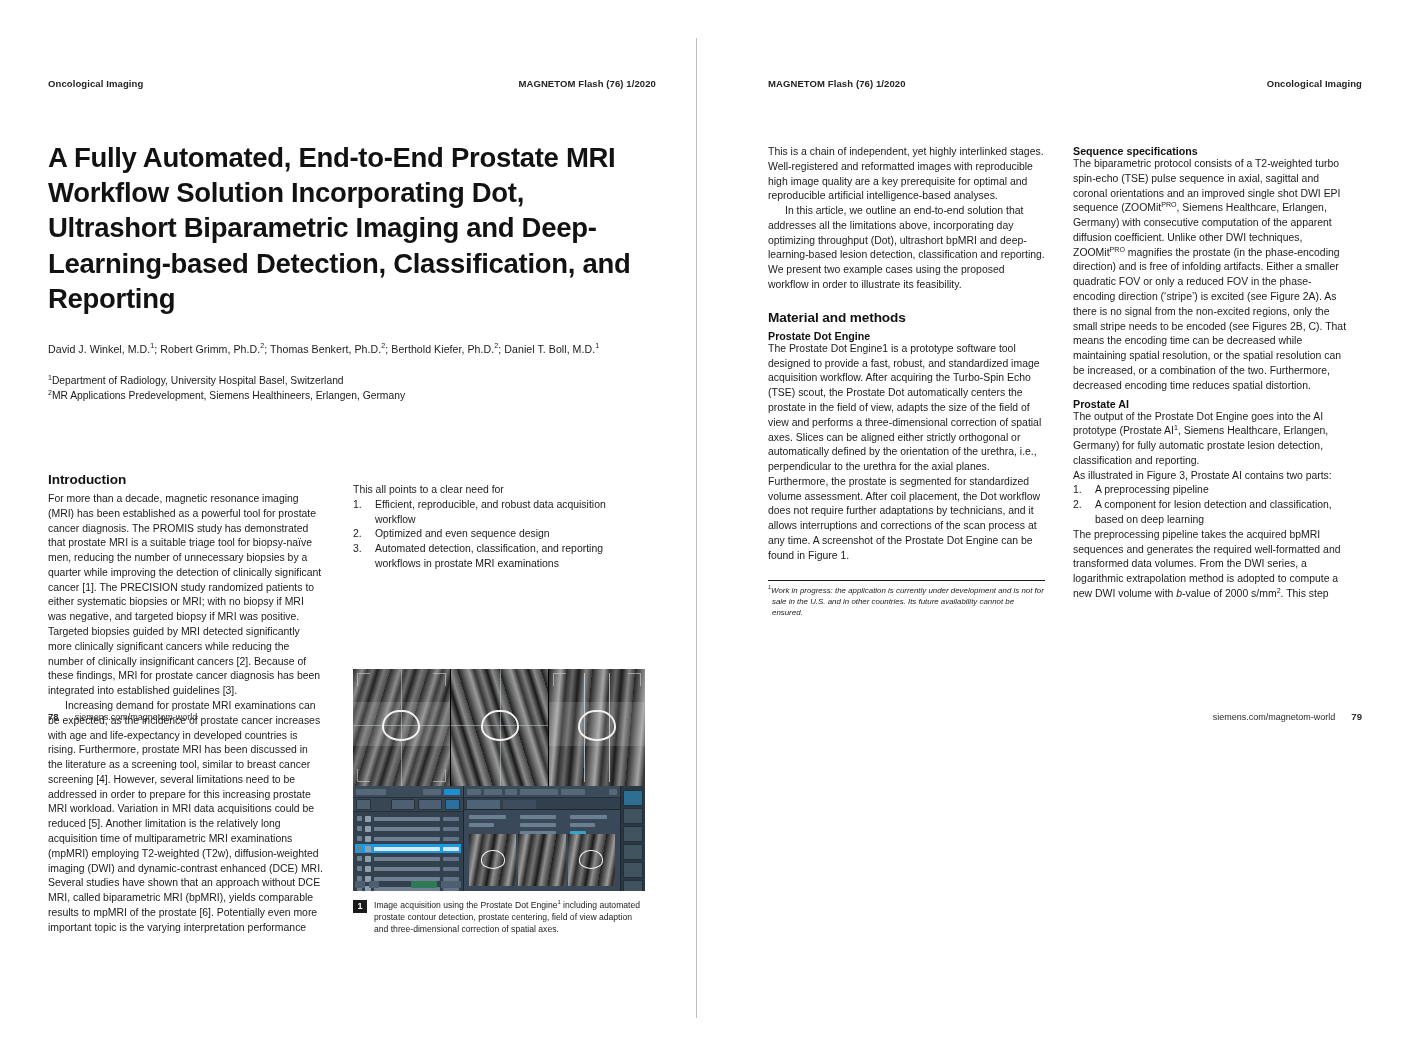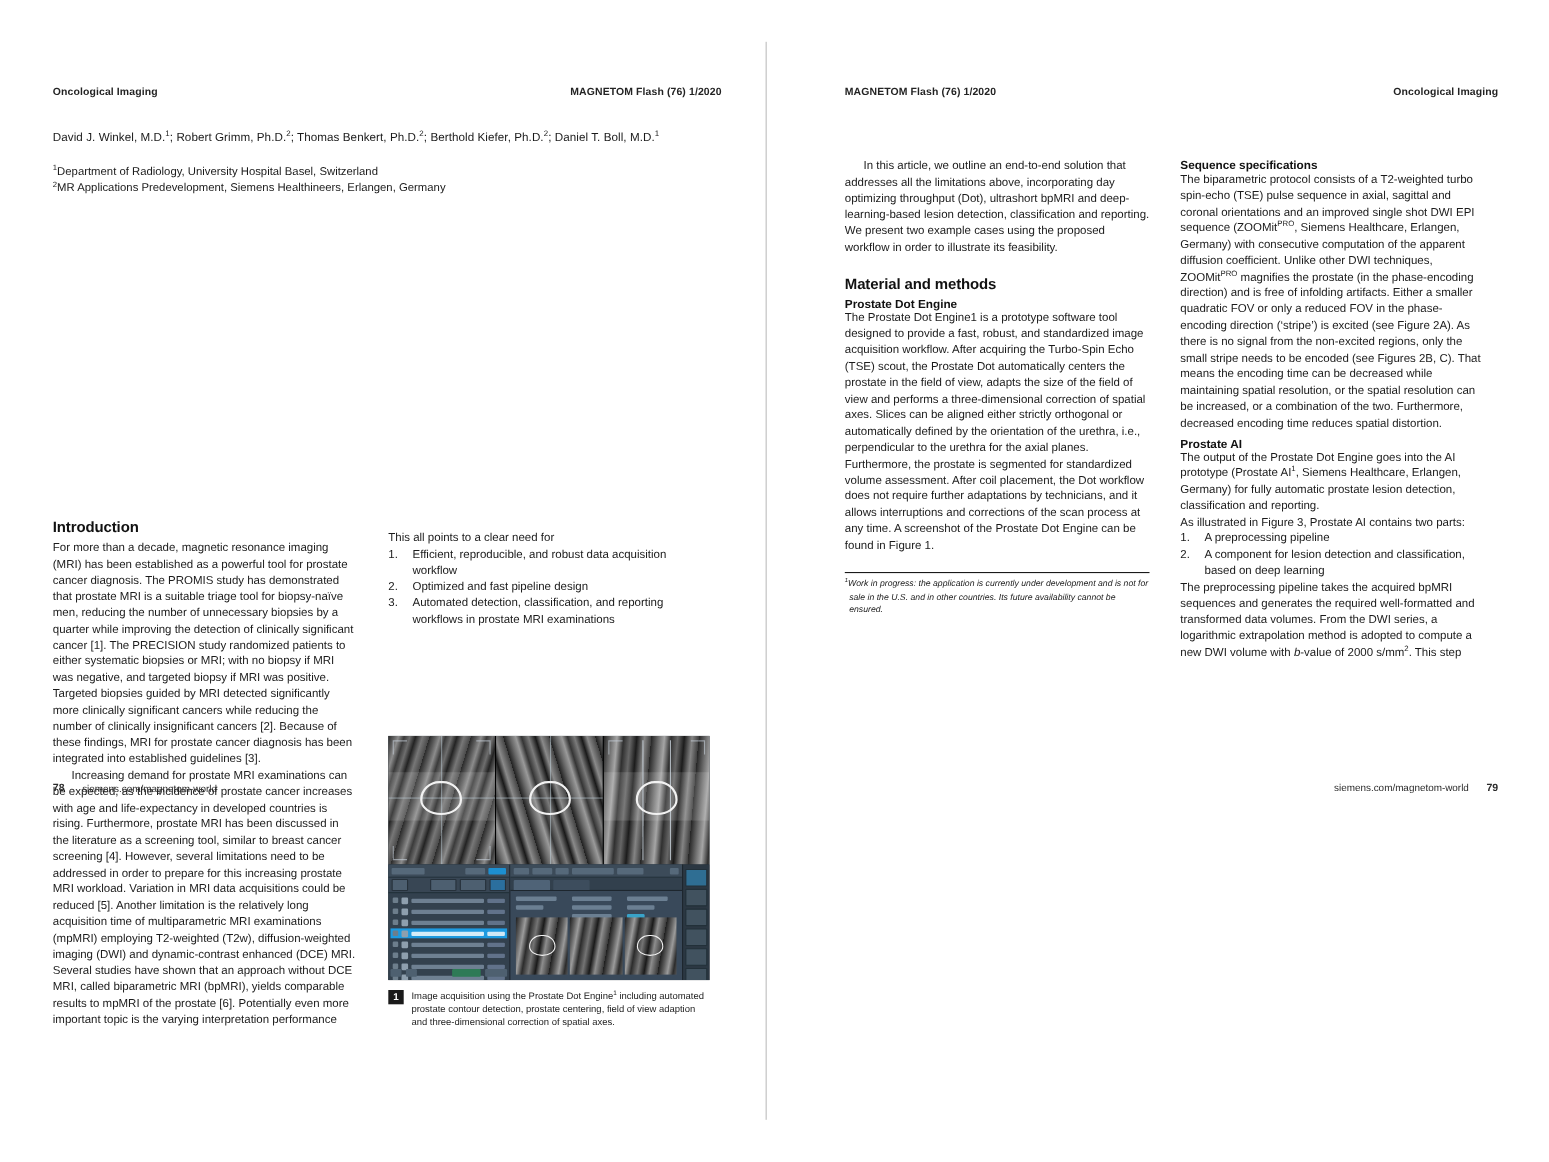--- a/index.html
+++ b/index.html
@@ -326,20 +326,21 @@
 
 <div class="spread">
 
   <div class="page page-left">
 
     <div class="runhead">
       <span>Oncological Imaging</span>
       <span>MAGNETOM Flash (76) 1/2020</span>
     </div>
 
+    <h1 class="title">A Fully Automated, End-to-End Prostate MRI Workflow Solution Incorporating Dot, Ultrashort Biparametric Imaging and Deep-Learning-based Detection, Classification, and Reporting</h1>
 
     <div class="authors">
       David J. Winkel, M.D.<sup>1</sup>; Robert Grimm, Ph.D.<sup>2</sup>; Thomas Benkert, Ph.D.<sup>2</sup>; Berthold Kiefer, Ph.D.<sup>2</sup>; Daniel T. Boll, M.D.<sup>1</sup>
     </div>
 
     <div class="affils">
       <div><sup>1</sup><span>Department of Radiology, University Hospital Basel, Switzerland</span></div>
       <div><sup>2</sup><span>MR Applications Predevelopment, Siemens Healthineers, Erlangen, Germany</span></div>
     </div>
 
@@ -351,21 +352,21 @@
       </div>
       <div class="col">
         <p class="body gap">This all points to a clear need for</p>
         <ol class="numlist">
           <li>
               <span class="num">1.</span>
               <span class="txt">Efficient, reproducible, and robust data acquisition workflow</span>
             </li>
           <li>
               <span class="num">2.</span>
-              <span class="txt">Optimized and fast pipeline design</span>
+              <span class="txt">Optimized and even sequence design</span>
             </li>
           <li>
               <span class="num">3.</span>
               <span class="txt">Automated detection, classification, and reporting workflows in prostate MRI examinations</span>
             </li>
         </ol>
       </div>
     </div>
 
     <div class="fig1">
@@ -540,20 +541,21 @@
   <div class="page page-right">
 
     <div class="runhead">
       <span>MAGNETOM Flash (76) 1/2020</span>
       <span>Oncological Imaging</span>
     </div>
 
     <div class="cols2" style="left:64px; top:145px; width:597px;">
 
       <div class="col">
+        <p class="body">This is a chain of independent, yet highly interlinked stages. Well-registered and reformatted images with reproducible high image quality are a key prerequisite for optimal and reproducible artificial intelligence-based analyses.</p>
         <p class="body indent">In this article, we outline an end-to-end solution that addresses all the limitations above, incorporating day optimizing throughput (Dot), ultrashort bpMRI and deep-learning-based lesion detection, classification and reporting. We present two example cases using the proposed workflow in order to illustrate its feasibility.</p>
 
         <h2 class="sect" style="margin-top:17px">Material and methods</h2>
         <h3 class="sub">Prostate Dot Engine</h3>
         <p class="body">The Prostate Dot Engine1 is a prototype software tool designed to provide a fast, robust, and standardized image acquisition workflow. After acquiring the Turbo-Spin Echo (TSE) scout, the Prostate Dot automatically centers the prostate in the field of view, adapts the size of the field of view and performs a three-dimensional correction of spatial axes. Slices can be aligned either strictly orthogonal or automatically defined by the orientation of the urethra, i.e., perpendicular to the urethra for the axial planes. Furthermore, the prostate is segmented for standardized volume assessment. After coil placement, the Dot workflow does not require further adaptations by technicians, and it allows interruptions and corrections of the scan process at any time. A screenshot of the Prostate Dot Engine can be found in Figure 1.</p>
 
         <div class="footnote-rule"></div>
         <div class="footnote">
           <span class="fn-body"><sup>1</sup><span>Work in progress: the application is currently under development and is not for sale in the U.S. and in other countries. Its future availability cannot be ensured.</span></span>
         </div>

